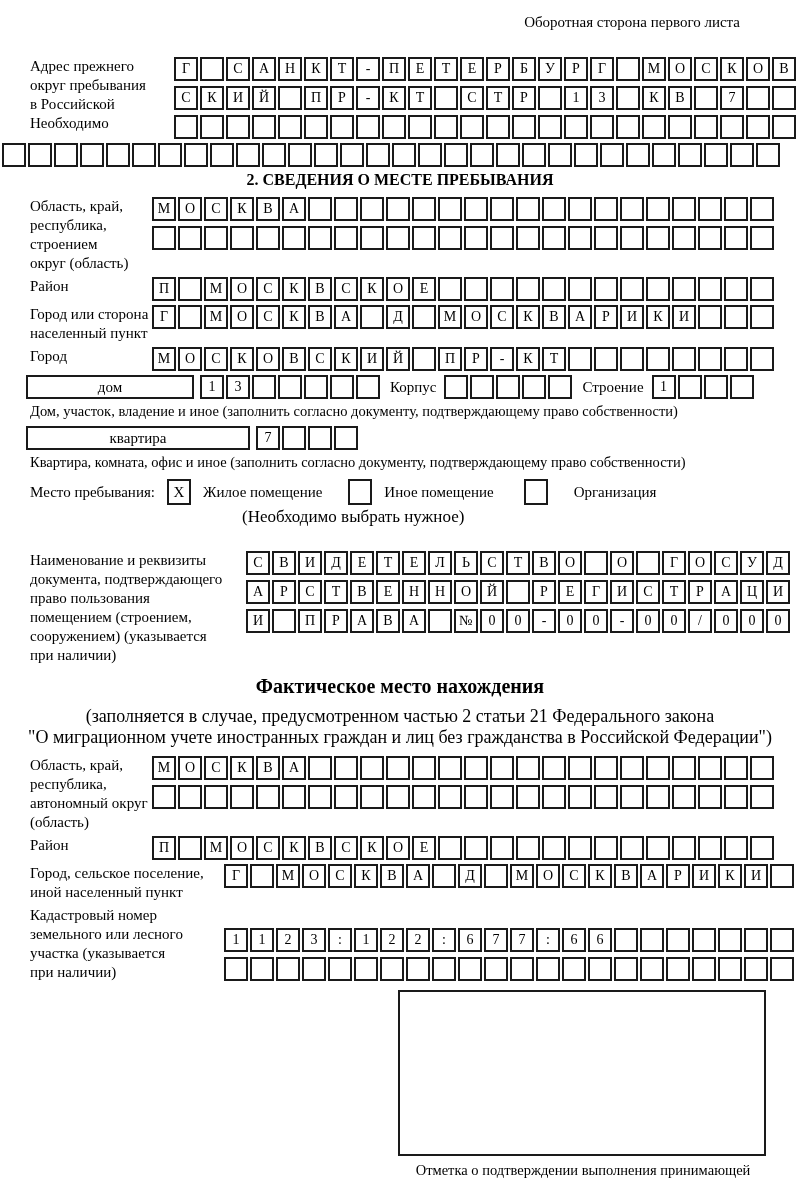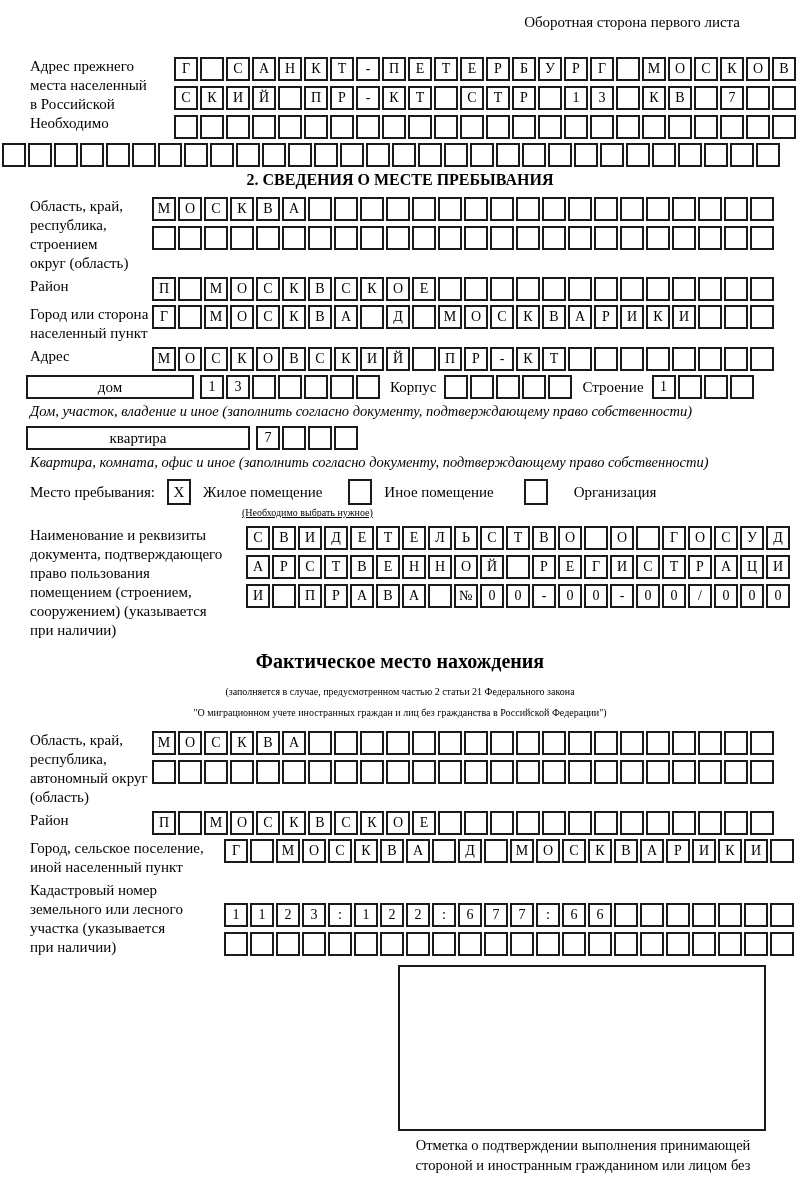--- a/index.html
+++ b/index.html
@@ -21,63 +21,63 @@
   .cellcol { display:flex; flex-direction:column; gap:5px; }
   .cellrow { display:flex; }
   .cell {
     flex:none; width:24px; height:24px; box-sizing:border-box;
     border:2px solid #1a1a1a; margin-right:2px;
     text-align:center; font-size:14px; line-height:20px;
   }
 
   .note { font-size:14.5px; line-height:17px; }
   .center { text-align:center; }
-  .ml { margin-left:28px;font-style:italic; }
+  .ml { margin-left:28px; }
   .sec-title { font-weight:bold; text-align:center; font-size:16px; margin:4px 0 8px 0; }
 
   .dom-row { margin-left:24px; align-items:center; }
   .widebox {
     height:24px; box-sizing:border-box; border:2px solid #1a1a1a;
     text-align:center; line-height:20px; margin-right:6px; flex:none;
   }
   .dom-box { width:168px; }
   .kv-box  { width:224px; }
   .inline-label { line-height:24px; margin:0 8px; flex:none; }
 
   .mesto-row { display:flex; align-items:center; margin:8px 0 2px 0; padding-left:28px; }
   .checkbox {
     flex:none; width:24px; height:26px; box-sizing:border-box;
     border:2px solid #1a1a1a; text-align:center; line-height:22px;
     margin:0 12px; font-size:15px;
   }
-  .mesto-note { margin-left:240px; font-size:10px; margin-bottom:8px;text-decoration:underline; }
+  .mesto-note { margin-left:240px; font-size:17px; margin-bottom:24px; }
 
   .fact-title { font-weight:bold; text-align:center; font-size:20px; margin:10px 0 8px 0; }
-  .fact-note { text-align:center; font-size:10px; line-height:21px; margin-bottom:8px; }
+  .fact-note { text-align:center; font-size:18px; line-height:21px; margin-bottom:8px; }
 
   .stamp-box {
     margin:8px 0 4px 396px; width:368px; height:166px;
     border:2px solid #1a1a1a; box-sizing:border-box;
   }
   .stamp-caption {
     margin-left:388px; width:386px; text-align:center;
     font-size:14.5px; line-height:20px;
   }
 </style>
 </head>
 <body>
 
 <div class="page">
 
   <div class="top-title">Оборотная сторона первого листа</div>
 
   <div class="frow">
     <div class="flabel addr">
         <div>Адрес прежнего</div>
-        <div>места населенный</div>
+        <div>округ пребывания</div>
         <div>в Российской</div>
         <div>Необходимо</div>
       </div>
     <div class="cellcol">
       <div class="cellrow">
           <span class="cell">Г</span>
           <span class="cell"></span>
           <span class="cell">С</span>
           <span class="cell">А</span>
           <span class="cell">Н</span>
@@ -310,21 +310,21 @@
         <span class="cell">И</span>
         <span class="cell">К</span>
         <span class="cell">И</span>
         <span class="cell"></span>
         <span class="cell"></span>
         <span class="cell"></span>
       </div>
   </div>
 
   <div class="frow">
-    <div class="flabel">Адрес</div>
+    <div class="flabel">Город</div>
     <div class="cellrow">
         <span class="cell">М</span>
         <span class="cell">О</span>
         <span class="cell">С</span>
         <span class="cell">К</span>
         <span class="cell">О</span>
         <span class="cell">В</span>
         <span class="cell">С</span>
         <span class="cell">К</span>
         <span class="cell">И</span>

